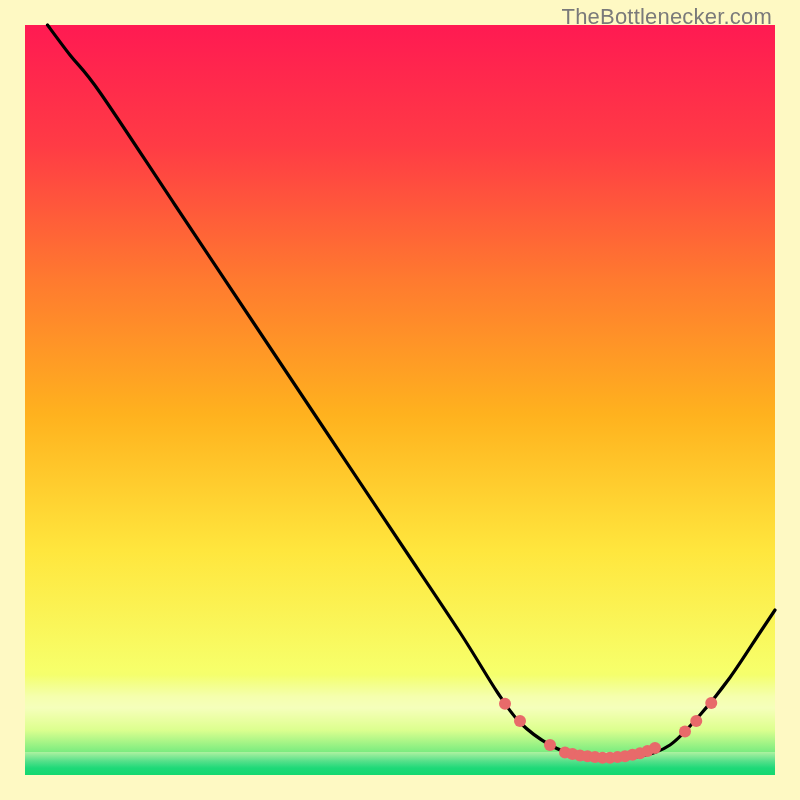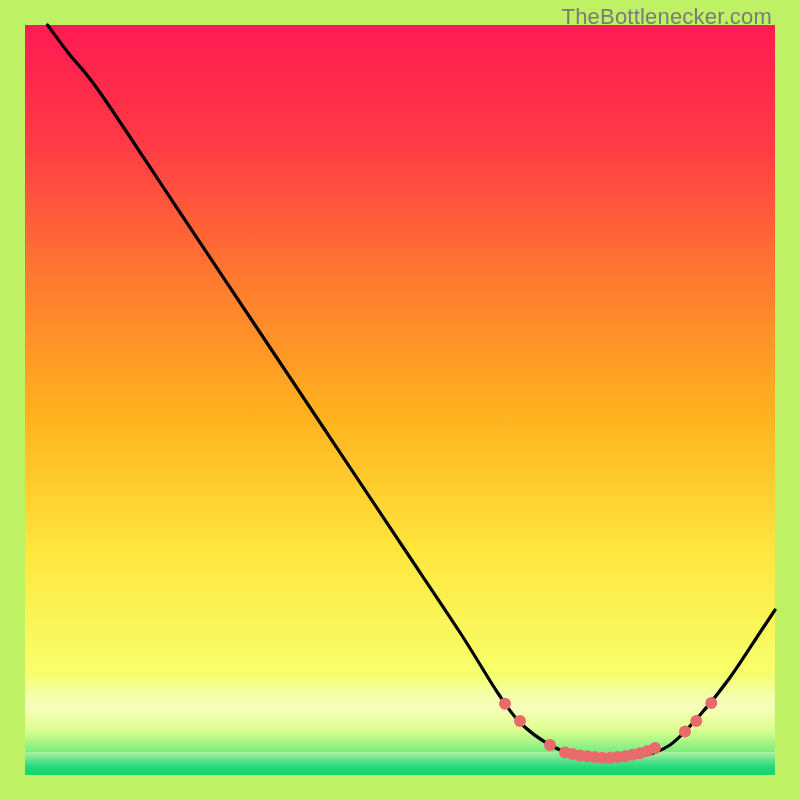--- a/index.html
+++ b/index.html
@@ -8,21 +8,21 @@
     width: 800px;
     height: 800px;
     background: #000;
     overflow: hidden;
     font-family: Arial, Helvetica, sans-serif;
   }
   .frame {
     position: relative;
     width: 800px;
     height: 800px;
-    background: #bef264;
+    background: #fef9c3;
   }
   .plot {
     position: absolute;
     left: 25px;
     top: 25px;
     width: 750px;
     height: 750px;
     
   }
   .gloss-band {

